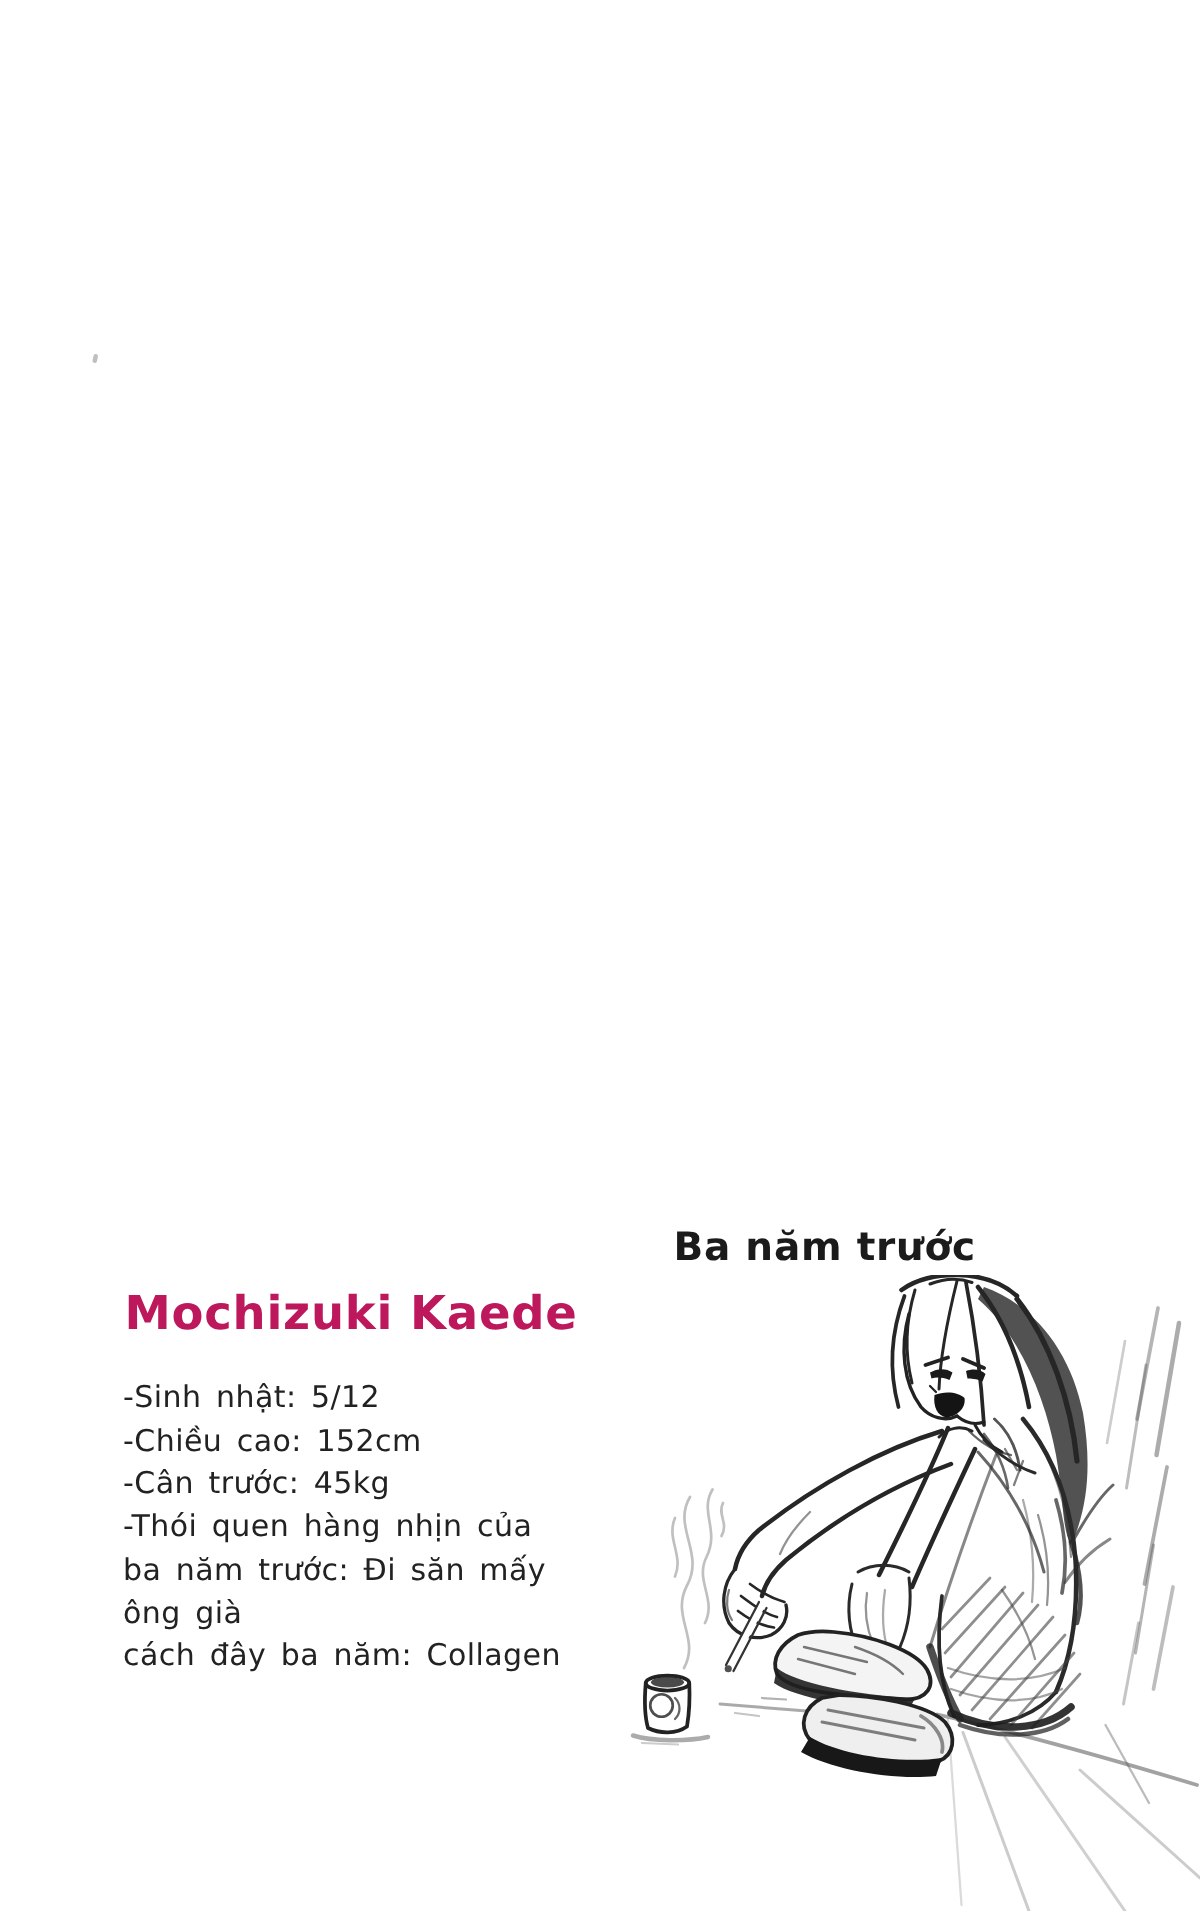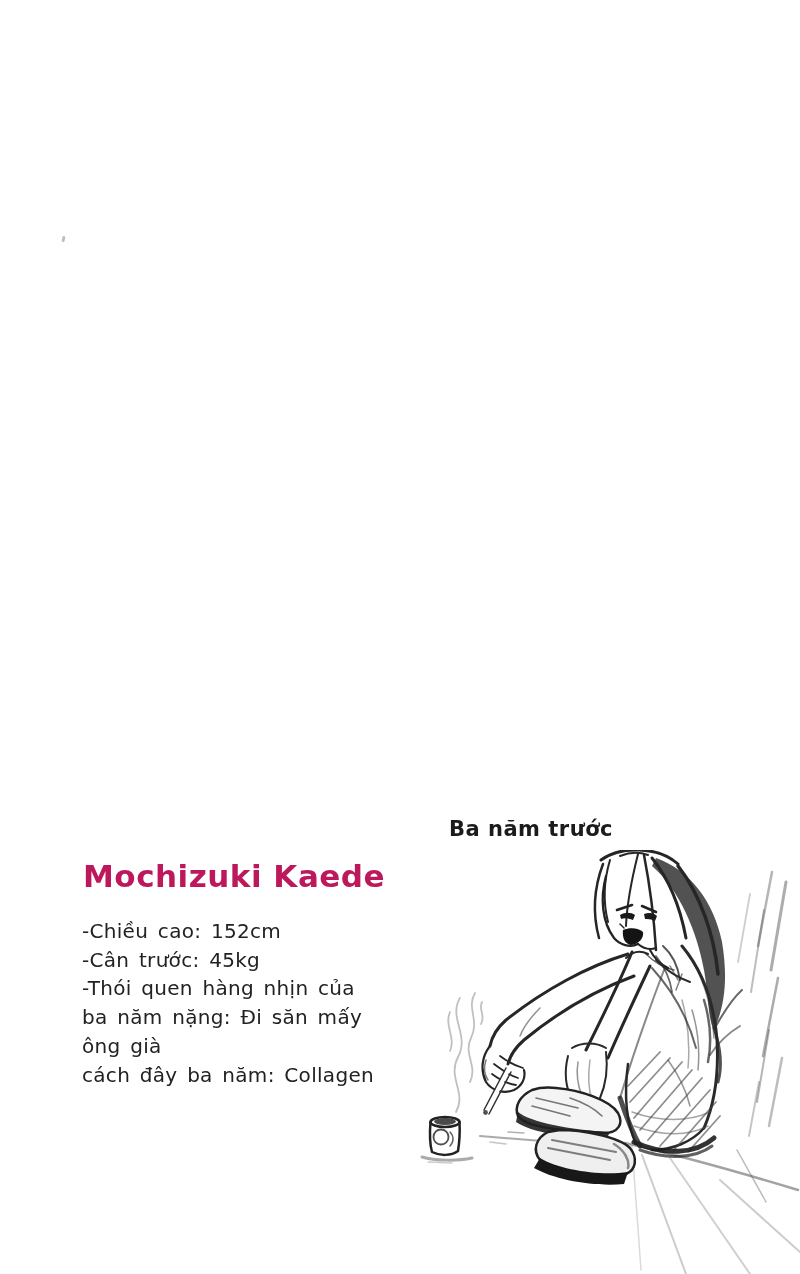--- a/index.html
+++ b/index.html
@@ -17,21 +17,21 @@
     left: 62px; top: 236px;
     width: 3px; height: 6px;
     background: #8a8a8a;
     opacity: .55;
     border-radius: 2px;
     transform: rotate(12deg);
   }
   .caption {
     position: absolute;
     left: 449px; top: 817px;
-    font-size: 21px;
+    font-size: 26px;
     font-weight: bold;
     letter-spacing: .5px;
     color: #1b1b1b;
   }
   .char-name {
     position: absolute;
     left: 83px; top: 858px;
     margin: 0;
     font-size: 31px;
     font-weight: bold;
@@ -219,21 +219,22 @@
 
     <path d="M 88,220 L 66,262" stroke="#ffffff" stroke-width="4.5" fill="none"></path>
     <path d="M 86,218 L 64,260" stroke="#333" stroke-width="1.5" fill="none"></path>
     <path d="M 91,222 L 69,264" stroke="#333" stroke-width="1.5" fill="none"></path>
     <circle cx="65.5" cy="262.5" r="2.4" fill="#333" opacity=".85"></circle>
   </svg>
 
   <h1 class="char-name">Mochizuki Kaede</h1>
 
   <div class="profile">
+    <div>-Sinh nhật: 5/12</div>
     <div>-Chiều cao: 152cm</div>
     <div>-Cân trước: 45kg</div>
     <div>-Thói quen hàng nhịn của</div>
-    <div>ba năm nặng: Đi săn mấy</div>
+    <div>ba năm trước: Đi săn mấy</div>
     <div>ông già</div>
     <div>cách đây ba năm: Collagen</div>
   </div>
 
 </div>
 
 </body></html>

